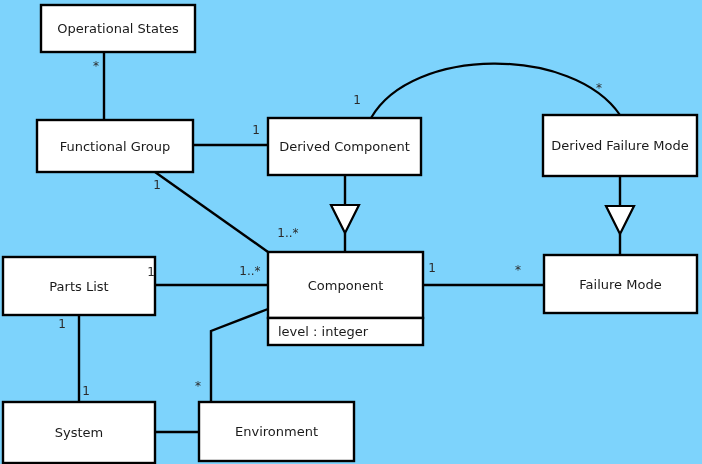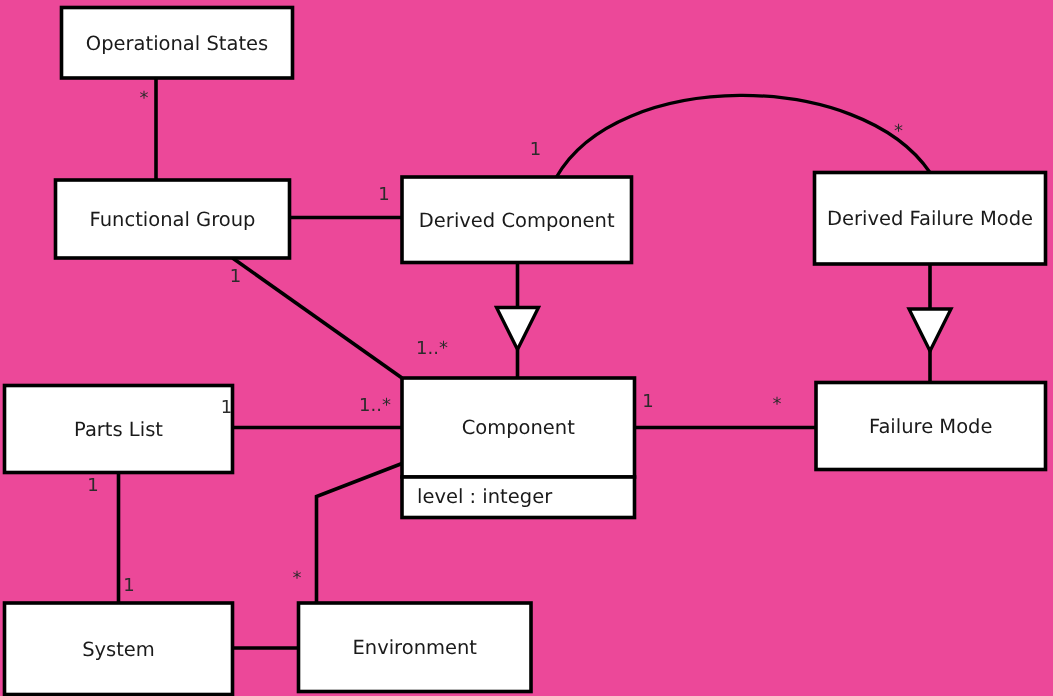--- a/index.html
+++ b/index.html
@@ -4,21 +4,21 @@
 <style>
   html, body {
     margin: 0;
     padding: 0;
     background: #ffffff;
   }
   #diagram-root {
     position: relative;
     width: 702px;
     height: 464px;
-    background: #ec4899;
+    background: #7dd3fc;
     font-family: "DejaVu Sans", sans-serif;
     overflow: hidden;
   }
   svg#uml-canvas {
     position: absolute;
     left: 0;
     top: 0;
     width: 702px;
     height: 464px;
     display: block;

